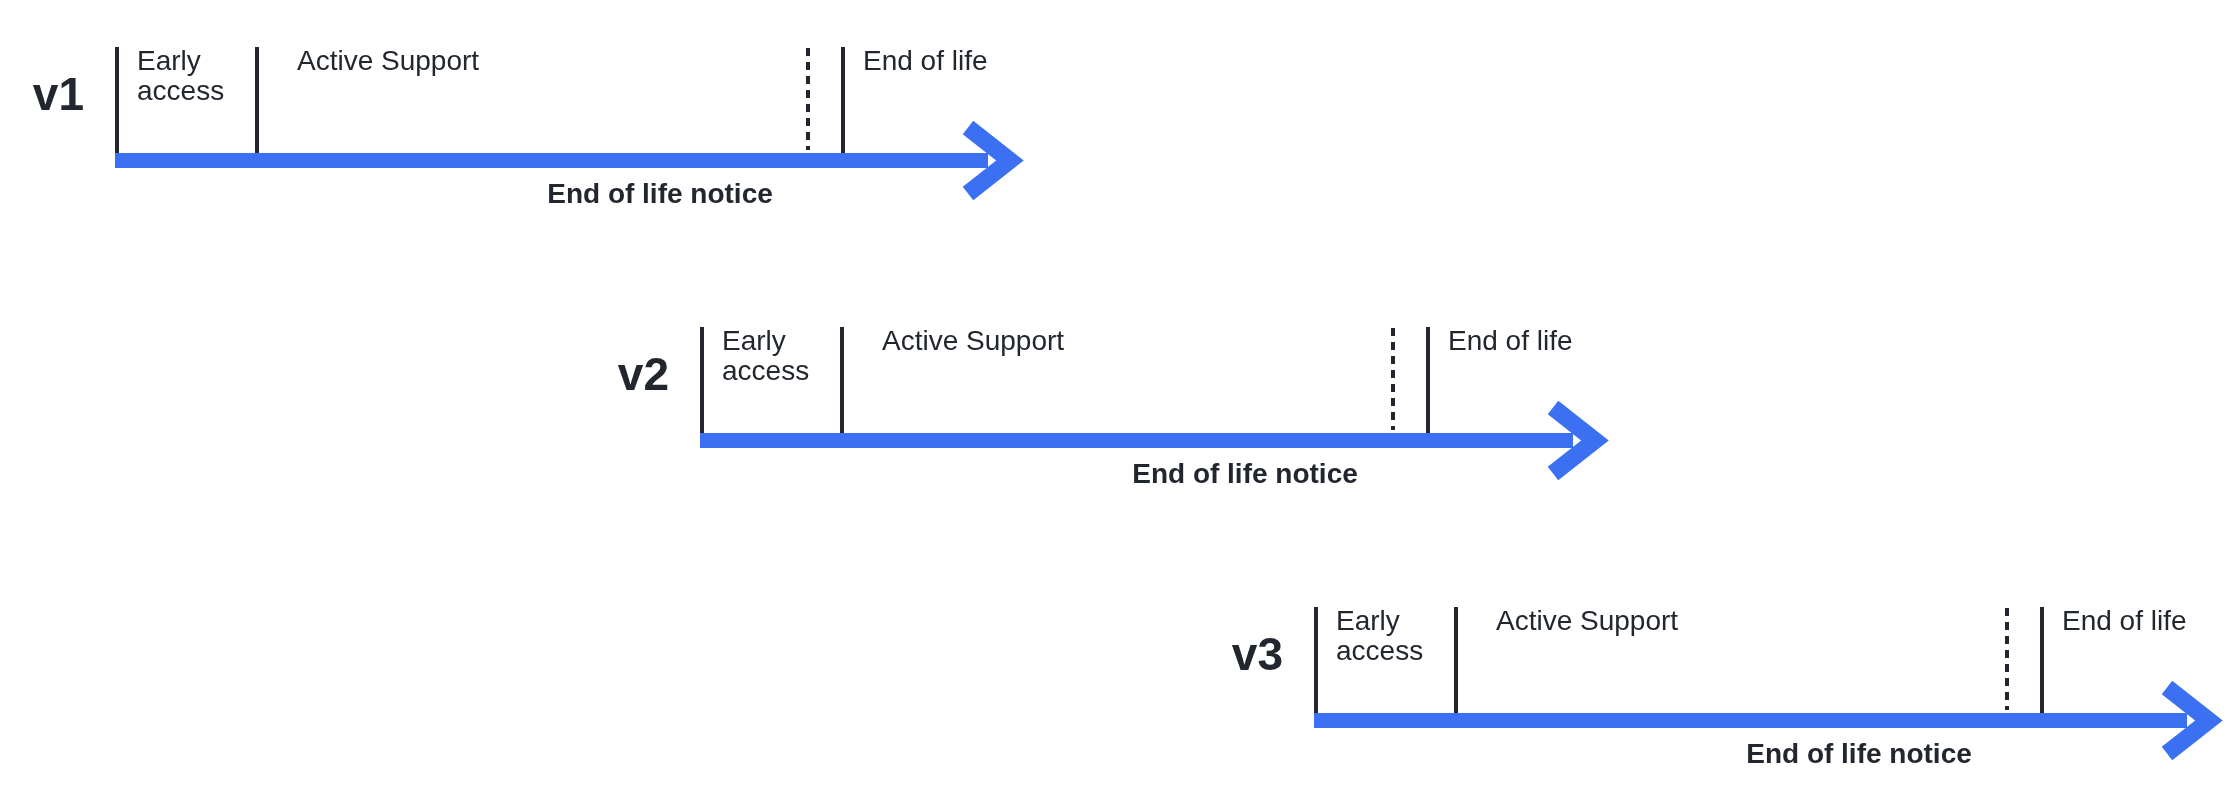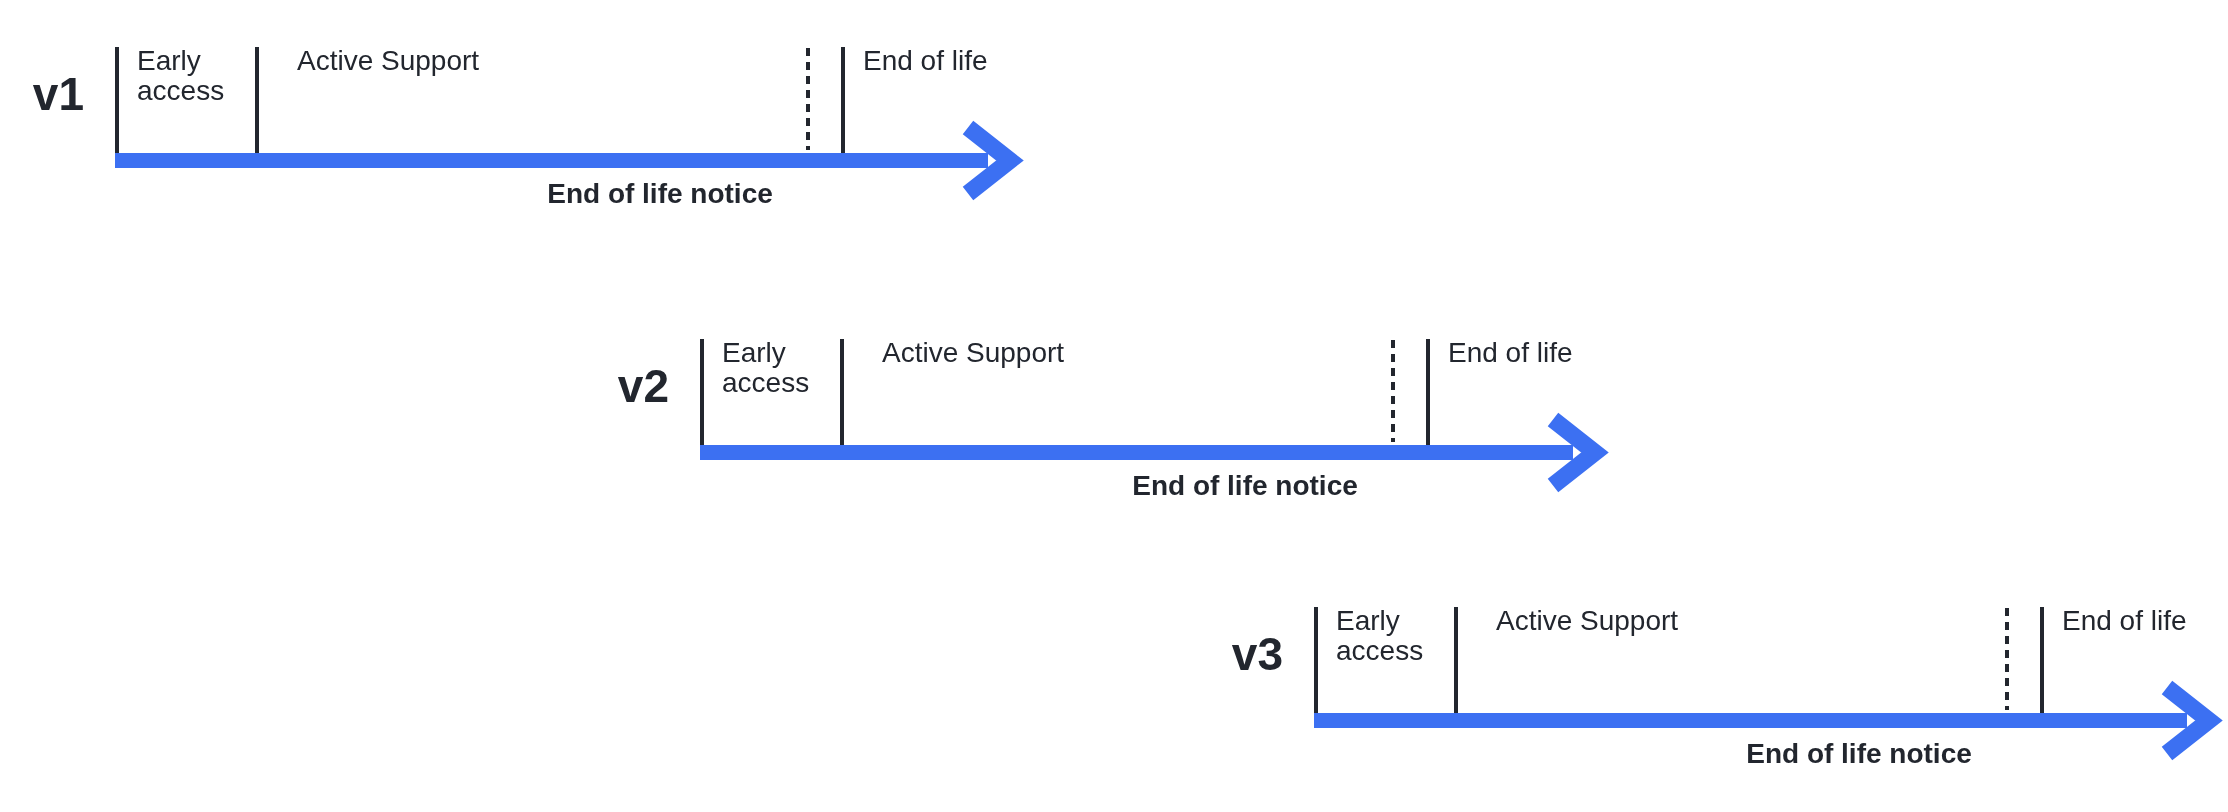--- a/index.html
+++ b/index.html
@@ -112,21 +112,21 @@
     <div class="phase phase-early">Early access</div>
     <div class="phase phase-active">Active Support</div>
     <div class="phase phase-eol">End of life</div>
     <div class="notice">End of life notice</div>
     <svg class="arrow" width="1045" height="220" viewBox="0 0 1045 220" aria-hidden="true">
       <line class="shaft" x1="115" y1="140.5" x2="988" y2="140.5"></line>
       <polyline class="chev" points="968,107.5 1010,140.5 968,173.5"></polyline>
     </svg>
   </div>
 
-  <div class="timeline" style="left:585px; top:312px;">
+  <div class="timeline" style="left:585px; top:300px;">
     <div class="vlabel">v2</div>
     <div class="tick tick-start"></div>
     <div class="tick tick-active"></div>
     <div class="tick-dashed"></div>
     <div class="tick tick-eol"></div>
     <div class="phase phase-early">Early access</div>
     <div class="phase phase-active">Active Support</div>
     <div class="phase phase-eol">End of life</div>
     <div class="notice">End of life notice</div>
     <svg class="arrow" width="1045" height="220" viewBox="0 0 1045 220" aria-hidden="true">

